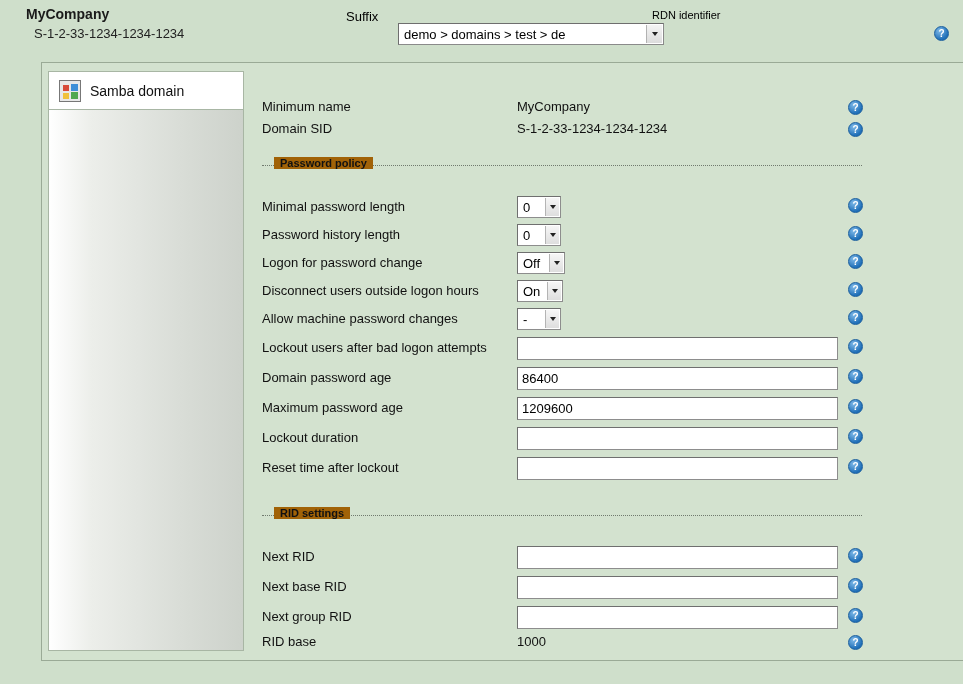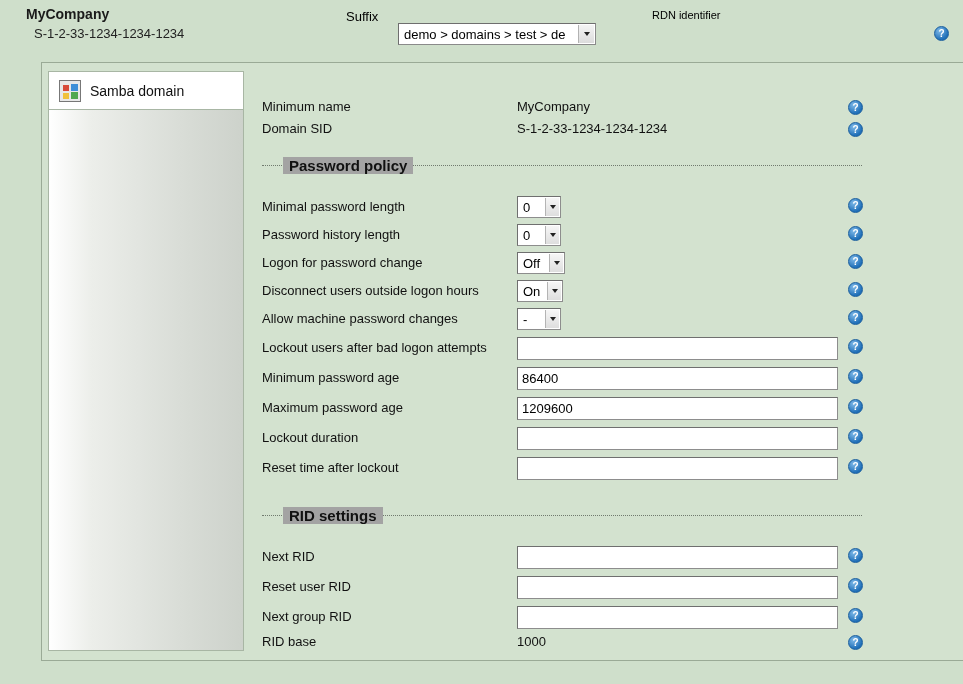--- a/index.html
+++ b/index.html
@@ -84,21 +84,21 @@
     display: flex;
     align-items: center;
     justify-content: center;
   }
   .combo .arrowbox .tri {
     width: 0; height: 0;
     border-left: 3.5px solid transparent;
     border-right: 3.5px solid transparent;
     border-top: 4px solid #222;
   }
-  #suffix-combo { left: 390px; top: 17px; width: 198px; }
+  #suffix-combo { left: 390px; top: 17px; width: 266px; }
   #rdn-combo { left: 746px; top: 17px; width: 177px; }
 
   .help-icon {
     position: absolute;
     width: 15px;
     height: 15px;
     border-radius: 50%;
     background: #2f7ec4;
     background: radial-gradient(circle at 35% 30%, #7fb9e8, #1f6fb8 70%);
     border: 1px solid #1a5e9e;
@@ -208,25 +208,25 @@
     width: 600px;
     height: 14px;
   }
   .section .line {
     position: absolute;
     left: 0; right: 0; top: 7px;
     border-top: 1px dotted #707a6e;
   }
   .section .stext {
     position: absolute;
-    left: 21px;
+    left: 12px;
     top: -1px;
-    background: #a3a3a3;
+    background: #a16207;
     padding: 0 6px;
-    font-size: 15px;
+    font-size: 11px;
     font-weight: bold;
     color: #111;
   }
 
   
   .tinput {
     position: absolute;
     box-sizing: border-box;
     height: 23px;
     background: #ffffff;
@@ -370,21 +370,21 @@
         <span class="arrowbox">
             <span class="tri"></span>
           </span>
       </div>
       <div class="help-icon" style="left:596px; top:239px;">?</div>
 
       <div class="lbl" style="left:10px; top:269px;">Lockout users after bad logon attempts</div>
       <input class="tinput" style="left: 265px; top: 266px; width: 321px;" value="">
       <div class="help-icon" style="left:596px; top:268px;">?</div>
 
-      <div class="lbl" style="left:10px; top:299px;">Minimum password age</div>
+      <div class="lbl" style="left:10px; top:299px;">Domain password age</div>
       <input class="tinput" style="left: 265px; top: 296px; width: 321px;" value="86400">
       <div class="help-icon" style="left:596px; top:298px;">?</div>
 
       <div class="lbl" style="left:10px; top:329px;">Maximum password age</div>
       <input class="tinput" style="left: 265px; top: 326px; width: 321px;" value="1209600">
       <div class="help-icon" style="left:596px; top:328px;">?</div>
 
       <div class="lbl" style="left:10px; top:359px;">Lockout duration</div>
       <input class="tinput" style="left: 265px; top: 356px; width: 321px;" value="">
       <div class="help-icon" style="left:596px; top:358px;">?</div>
@@ -395,21 +395,21 @@
 
       <div class="section" style="top:437px;">
         <div class="line"></div>
         <div class="stext">RID settings</div>
       </div>
 
       <div class="lbl" style="left:10px; top:478px;">Next RID</div>
       <input class="tinput" style="left: 265px; top: 475px; width: 321px;" value="">
       <div class="help-icon" style="left:596px; top:477px;">?</div>
 
-      <div class="lbl" style="left:10px; top:508px;">Reset user RID</div>
+      <div class="lbl" style="left:10px; top:508px;">Next base RID</div>
       <input class="tinput" style="left: 265px; top: 505px; width: 321px;" value="">
       <div class="help-icon" style="left:596px; top:507px;">?</div>
 
       <div class="lbl" style="left:10px; top:538px;">Next group RID</div>
       <input class="tinput" style="left: 265px; top: 535px; width: 321px;" value="">
       <div class="help-icon" style="left:596px; top:537px;">?</div>
 
       <div class="lbl" style="left:10px; top:563px;">RID base</div>
       <div class="val" style="left:265px; top:563px;">1000</div>
       <div class="help-icon" style="left:596px; top:564px;">?</div>

